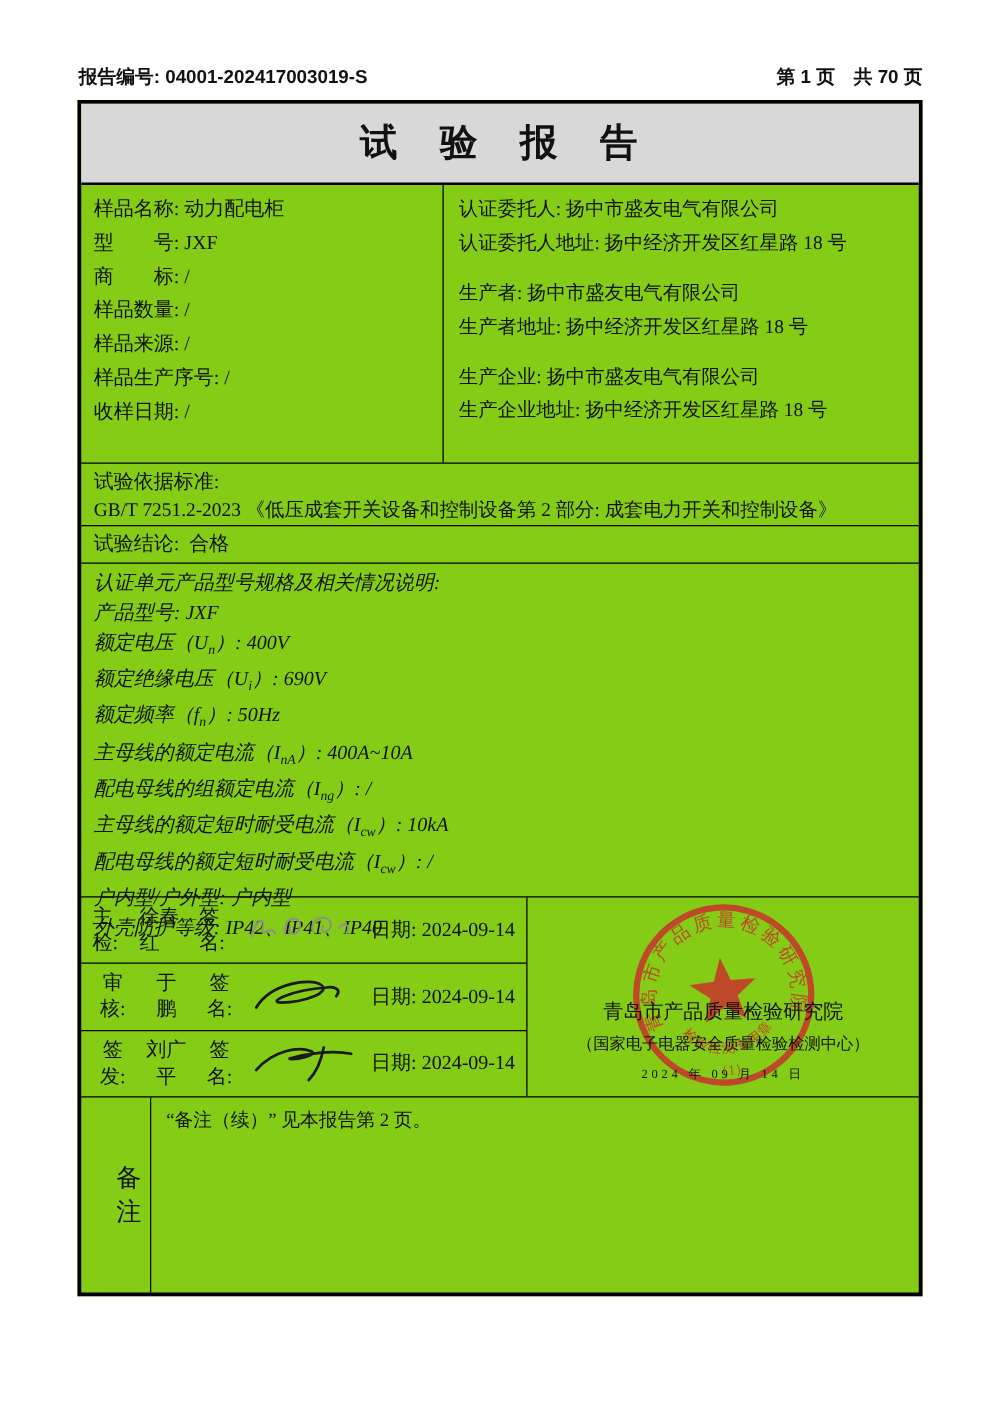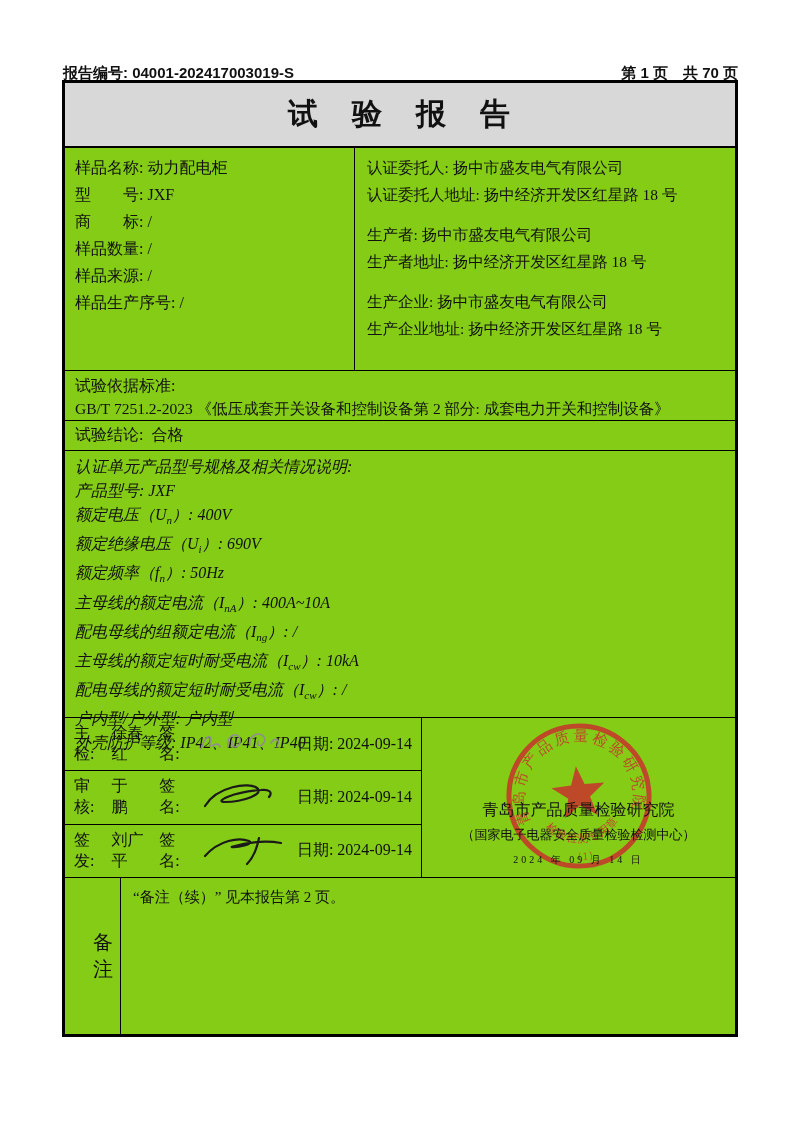--- a/index.html
+++ b/index.html
@@ -6,21 +6,21 @@
   html,body { width: 800px; height: 1132px; background: #ffffff; }
   body {
     position: relative;
     font-family: "Liberation Serif", "DejaVu Serif", serif;
     color: #111;
   }
   .page-header {
     position: absolute; top: 52px; left: 63px; width: 675px;
     display: flex; justify-content: space-between; align-items: flex-end;
     font-family: "Liberation Sans", "DejaVu Sans", sans-serif;
-    font-weight: bold; font-size: 15px; margin-top: 12px;
+    font-weight: bold; font-size: 15px;
   }
   .report-table {
     position: absolute; top: 80px; left: 62px; width: 676px; height: 957px;
     border: 3px solid #000; display: flex; flex-direction: column; background:#84cc16;
   }
   .row-title {
     height: 65px; background: #d8d8d8; border-bottom: 2px solid #000;
     display: flex; align-items: center; justify-content: center;
     font-size: 30px; font-weight: bold; letter-spacing: 2px;
   }
@@ -33,21 +33,21 @@
   .row-standards { height: 50px; border-bottom: 1px solid #000; padding: 3px 10px; font-size: 16px; }
   .row-standards .line { line-height: 23px; white-space: nowrap; }
   .row-standards .line.std { font-size: 15.5px; }
   .row-conclusion { height: 30px; border-bottom: 1px solid #000; padding: 0 10px; font-size: 16px; display: flex; align-items: center; gap: 8px; }
   .row-specs { height: 267px; border-bottom: 1px solid #000; padding: 4px 10px; font-size: 16px; }
   .spec-line { line-height: 24px; white-space: nowrap; font-style: italic; }
   sub { font-size: 11px; }
   .row-signatures { height: 160px; border-bottom: 1px solid #000; display: flex; }
   .sig-col { width: 357px; border-right: 1px solid #000; display: flex; flex-direction: column; }
   .sig-row { flex: 1; display: flex; align-items: center; padding: 0 9px; font-size: 16px; gap: 5px; }
-  .sig-row + .sig-row { border-top: 1px solid #000; }
+  .sig-row + .sig-row { border-top: 1px solid #000; text-align: center; }
   .sig-script { width: 95px; height: 34px; flex: 0 0 auto; }
   .sig-date { margin-left: auto; white-space: nowrap; }
   .stamp-cell { flex: 1; position: relative; overflow: hidden; }
   .seal-svg { position: absolute; left: 50%; top: 3px; transform: translateX(-50%) rotate(-6deg); opacity: 0.88; }
   .stamp-text { position: absolute; left: 0; right: 0; bottom: 5px; text-align: center; }
   .stamp-line1 { font-size: 16px; line-height: 25px; white-space: nowrap; }
   .stamp-line2 { font-size: 13px; line-height: 25px; white-space: nowrap; }
   .stamp-line3 { font-size: 10px; line-height: 25px; letter-spacing: 3px; white-space: nowrap; }
   .row-remark { flex: 1; display: flex; }
   .remark-label { width: 28px; border-right: 1px solid #000; display: flex; align-items: center; justify-content: center; font-size: 20px; margin-left: 28px; }
@@ -69,20 +69,21 @@
   <div class="row-title">试　验　报　告</div>
 
   <div class="row-info">
     <div class="cell-left">
       <div class="line">样品名称: 动力配电柜</div>
       <div class="line">型　　号: JXF</div>
       <div class="line">商　　标: /</div>
       <div class="line">样品数量: /</div>
       <div class="line">样品来源: /</div>
       <div class="line">样品生产序号: /</div>
+      <div class="line">收样日期: /</div>
     </div>
     <div class="cell-right">
       <div class="group">
         <div class="line">认证委托人: 扬中市盛友电气有限公司</div>
         <div class="line">认证委托人地址: 扬中经济开发区红星路 18 号</div>
       </div>
       <div class="group">
         <div class="line">生产者: 扬中市盛友电气有限公司</div>
         <div class="line">生产者地址: 扬中经济开发区红星路 18 号</div>
       </div>

